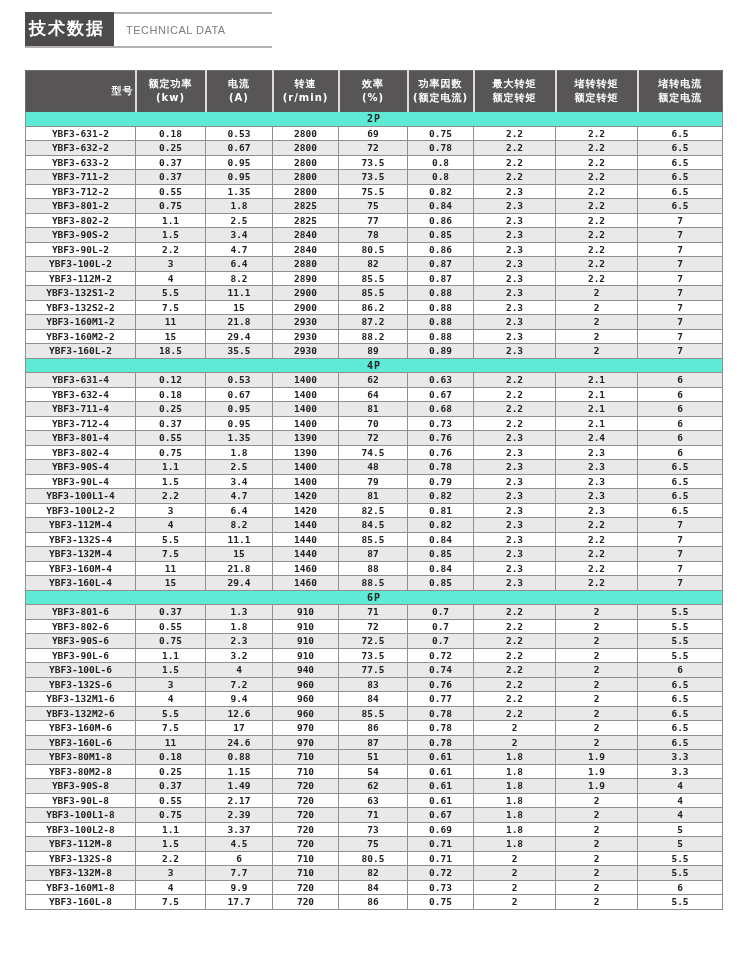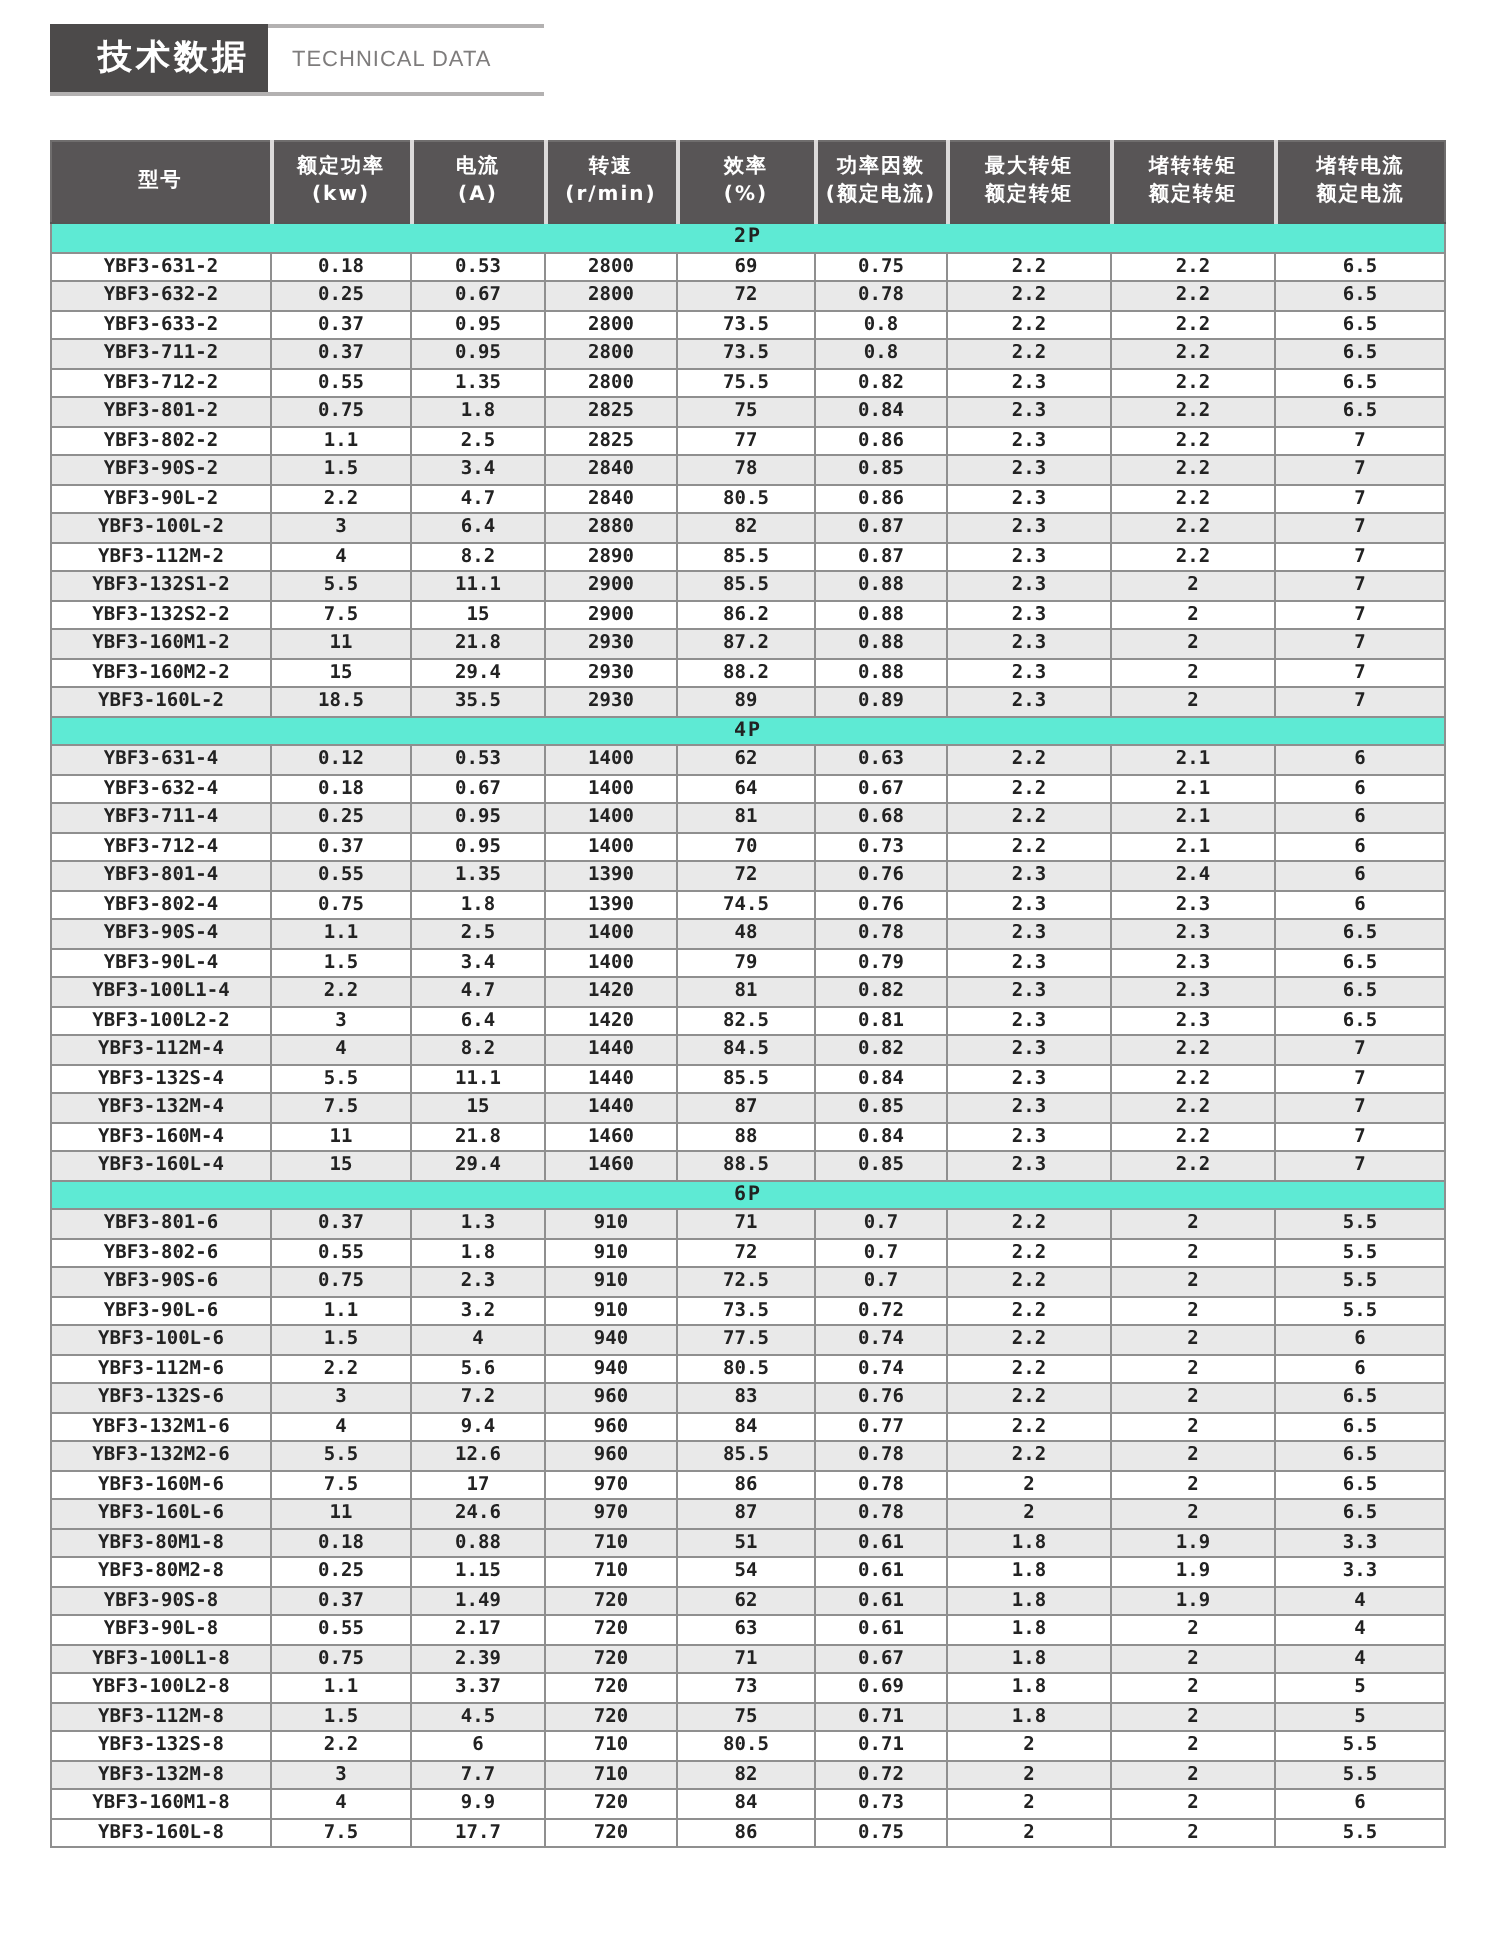--- a/index.html
+++ b/index.html
@@ -21,21 +21,21 @@
     display: flex;
     align-items: stretch;
     border-bottom: 2px solid var(--rule-line, #b3b1b1);
   }
   .title-zh {
     background: var(--title-block-bg, #4c4a4a);
     color: #ffffff;
     font-size: 17px;
     font-weight: bold;
     letter-spacing: 2px;
-    padding: 5px 9px 6px 24px;
+    padding: 5px 9px 6px 4px;
     white-space: nowrap;
   }
   .title-en {
     flex: 1;
     border-top: 2px solid var(--rule-line, #b3b1b1);
     display: flex;
     align-items: center;
     padding-left: 12px;
     color: var(--title-en-color, #7e7c7c);
     font-size: 11px;
@@ -60,21 +60,21 @@
     font-weight: bold;
     height: 40px;
     padding: 0 1px;
     border-left: 2px solid #dcdada;
     border-bottom: 1px solid #555;
     vertical-align: middle;
     text-align: center;
     line-height: 1.45;
     letter-spacing: 1px;
   }
-  table.tech thead th:first-child { border-left: none; }
+  table.tech thead th:first-child { border-left: none; text-align: right; }
   table.tech tbody td {
     border: 1px solid #8f8f8f;
     font-family: "DejaVu Sans Mono", monospace;
     font-size: 9.5px;
     font-weight: bold;
     color: #222;
     text-align: center;
     height: 13.5px;
     line-height: 13.5px;
     padding: 0;
@@ -551,31 +551,20 @@
           <td>YBF3-100L-6</td>
           <td>1.5</td>
           <td>4</td>
           <td>940</td>
           <td>77.5</td>
           <td>0.74</td>
           <td>2.2</td>
           <td>2</td>
           <td>6</td>
         </tr>
-        <tr>
-          <td>YBF3-112M-6</td>
-          <td>2.2</td>
-          <td>5.6</td>
-          <td>940</td>
-          <td>80.5</td>
-          <td>0.74</td>
-          <td>2.2</td>
-          <td>2</td>
-          <td>6</td>
-        </tr>
         <tr class="gray">
           <td>YBF3-132S-6</td>
           <td>3</td>
           <td>7.2</td>
           <td>960</td>
           <td>83</td>
           <td>0.76</td>
           <td>2.2</td>
           <td>2</td>
           <td>6.5</td>

